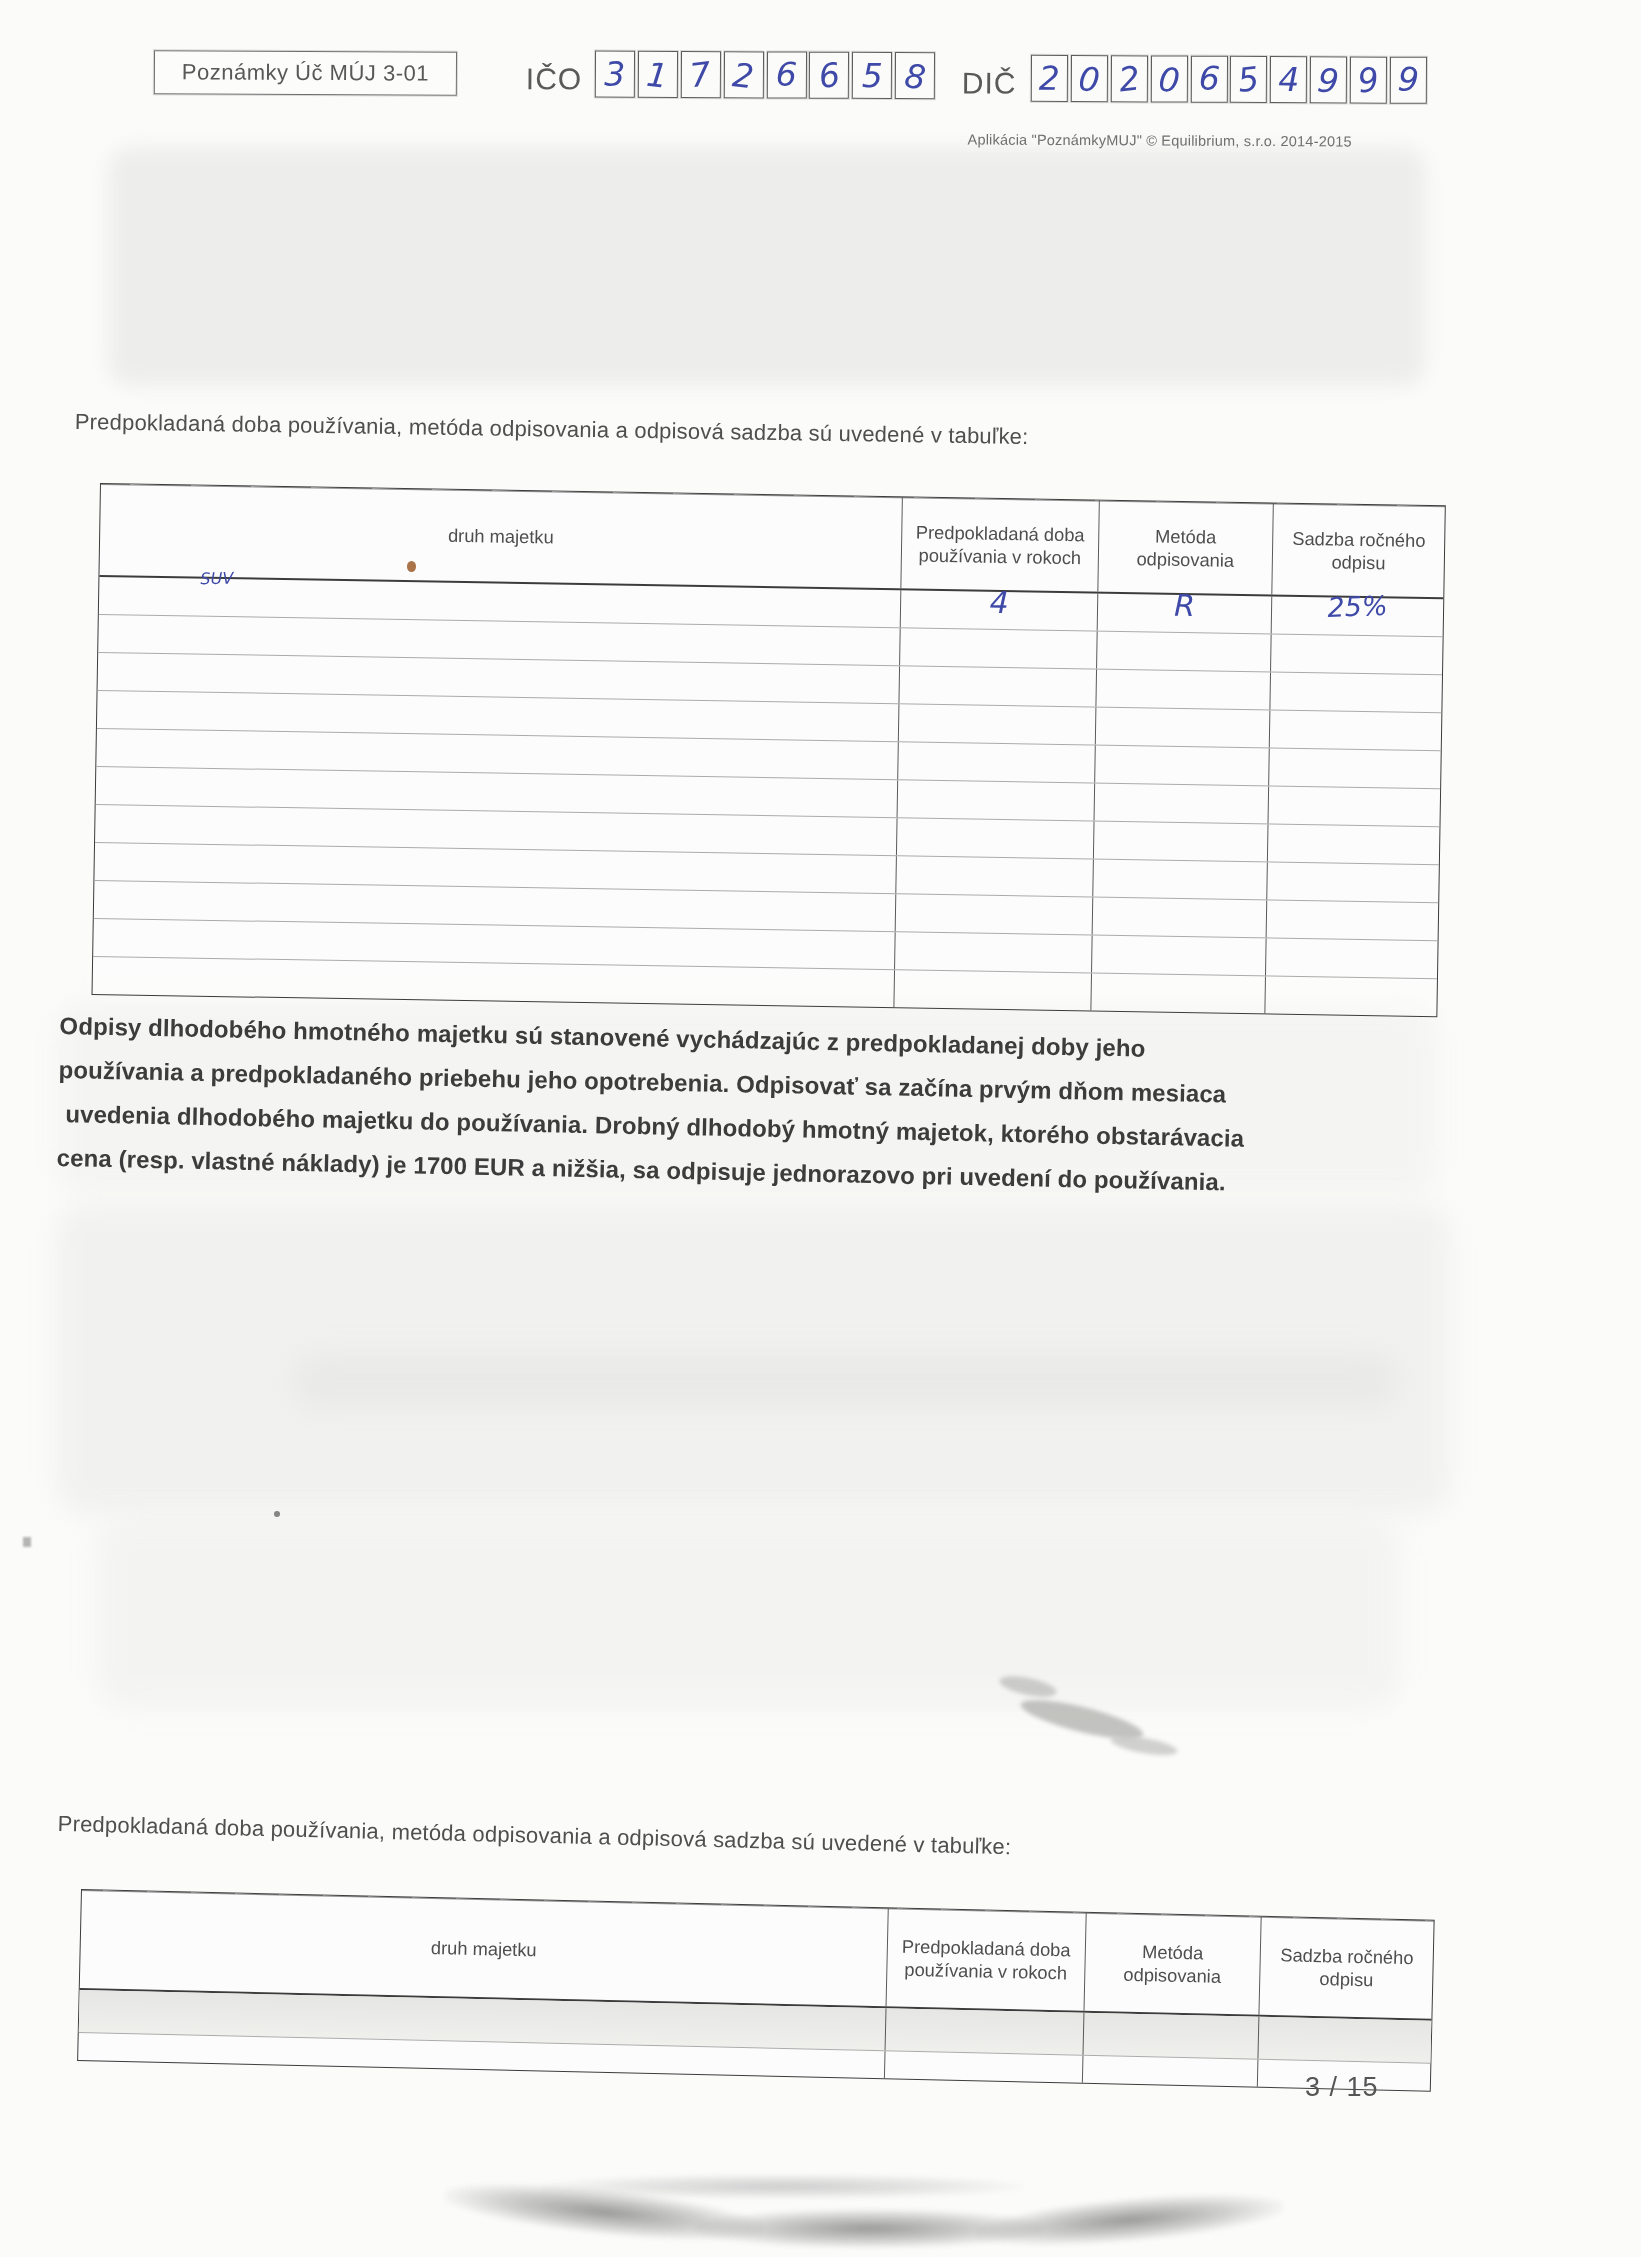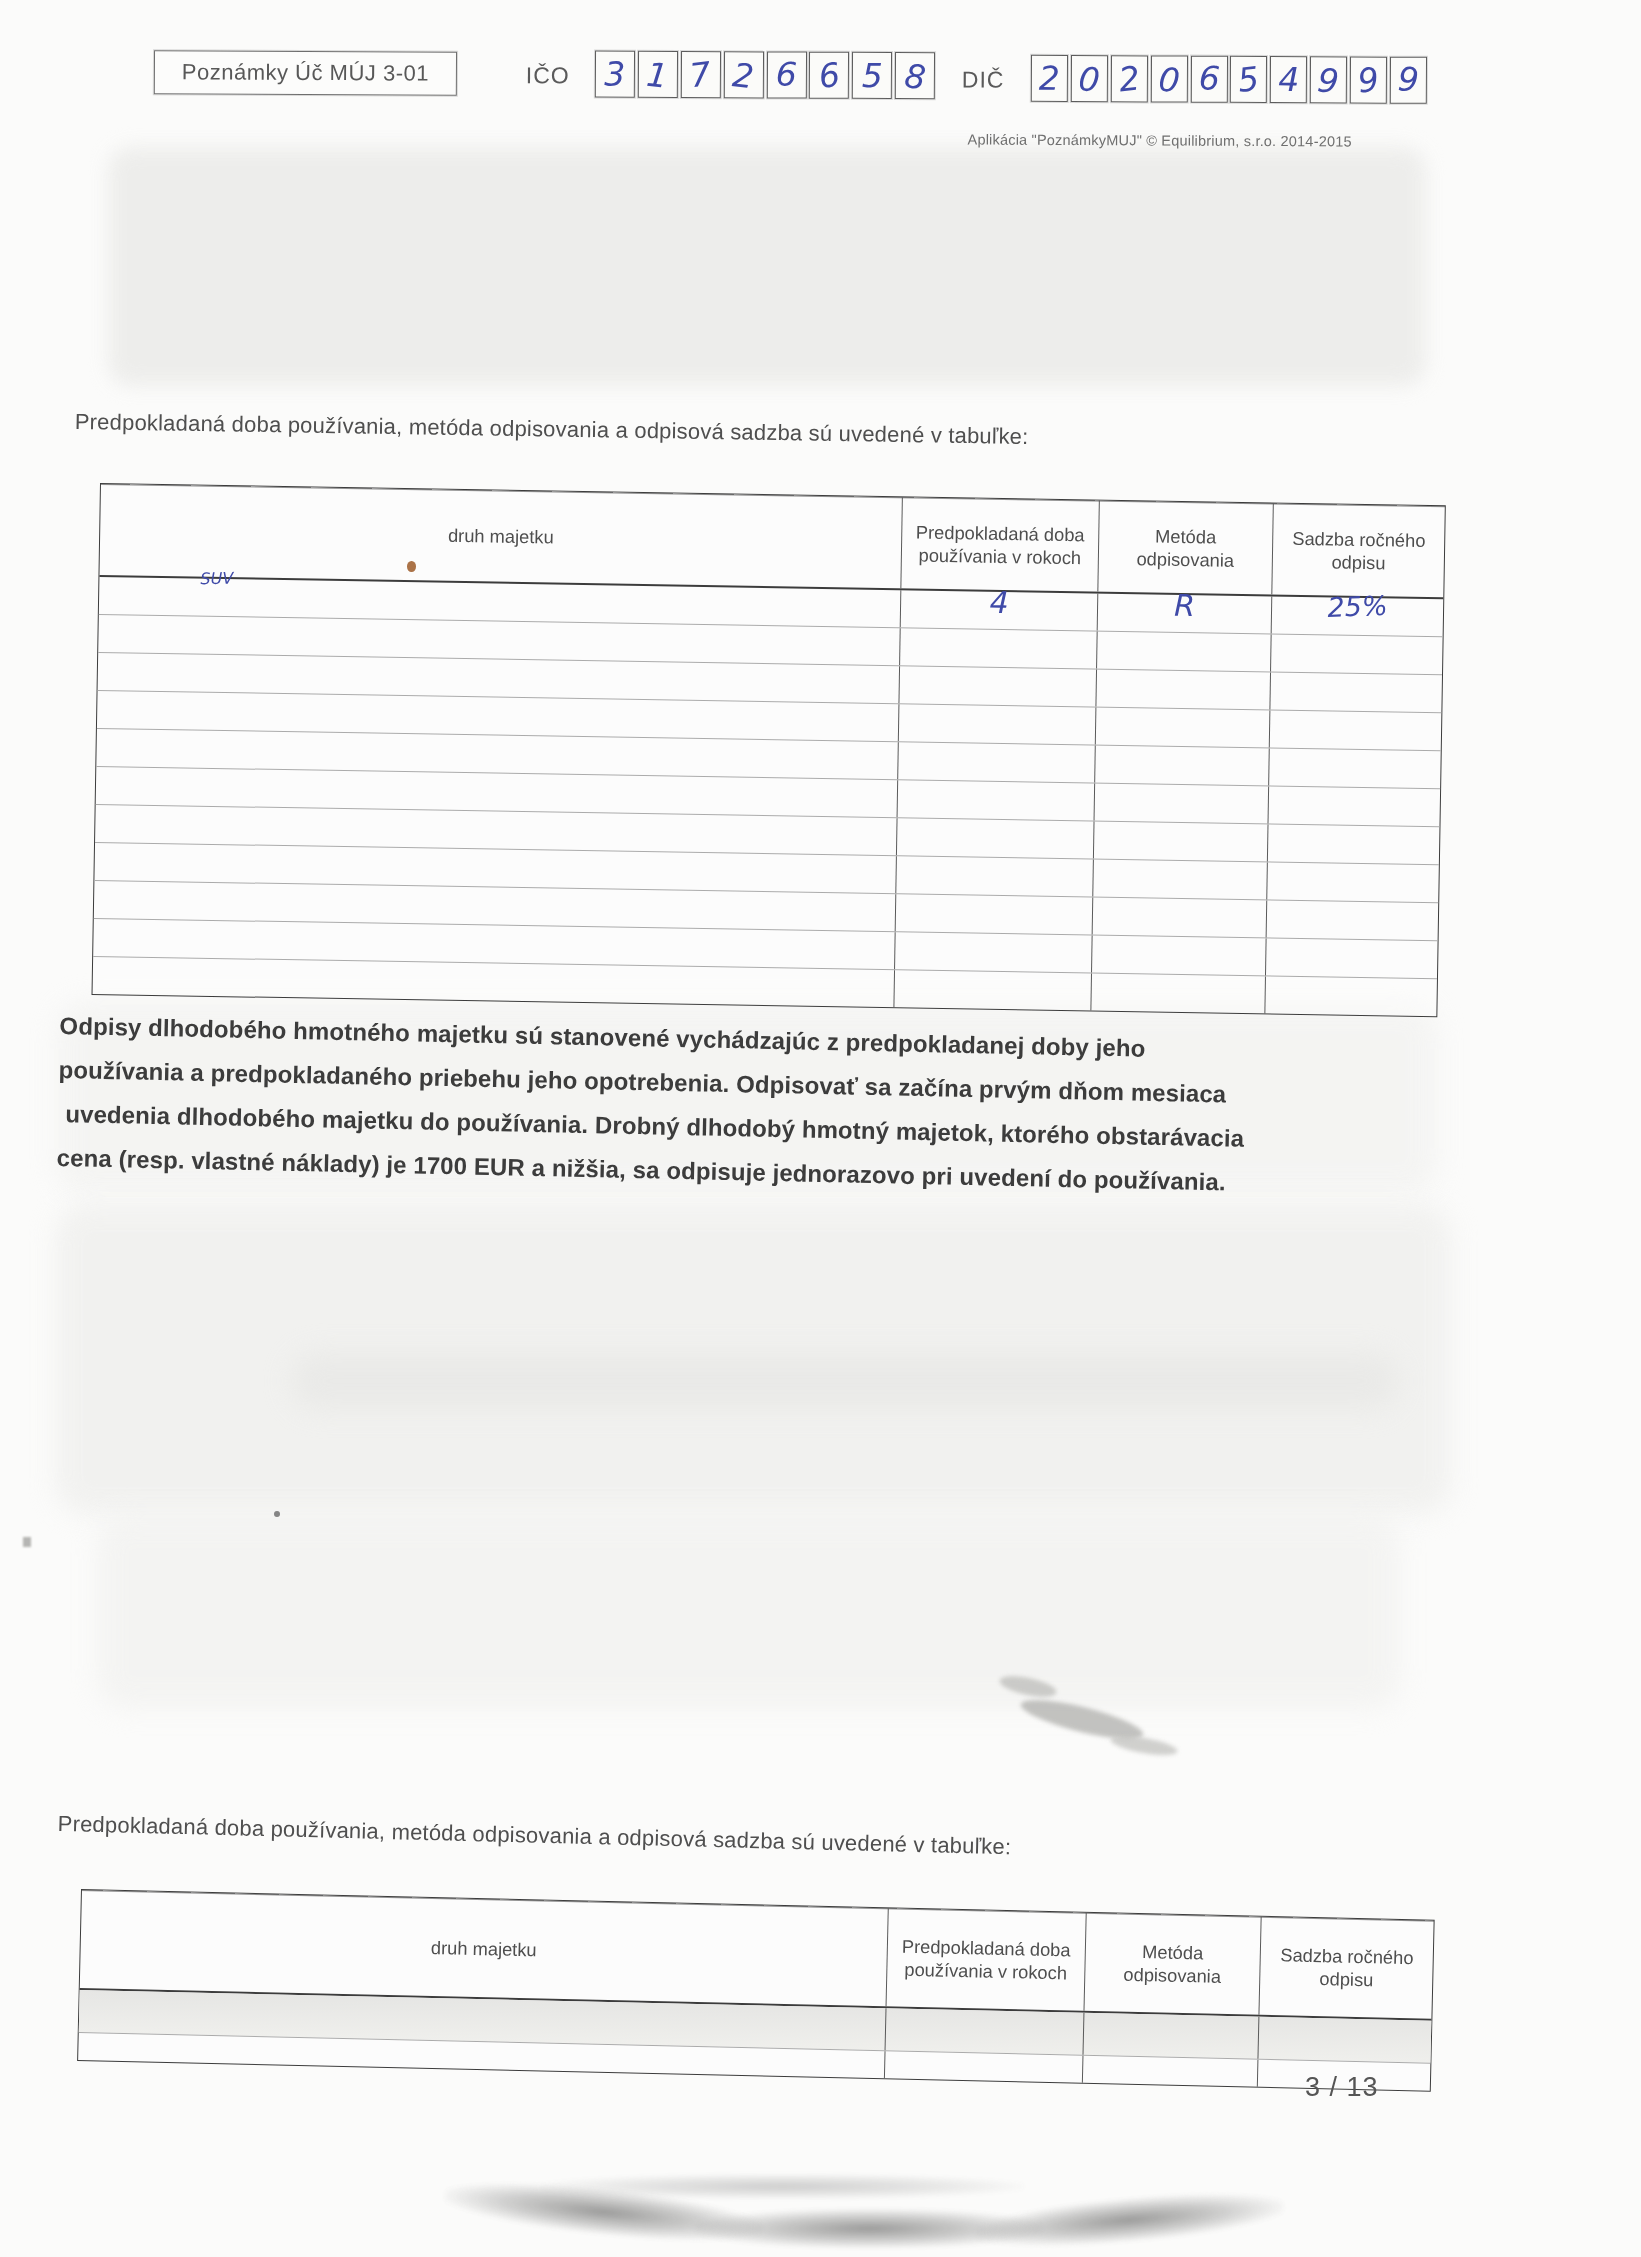--- a/index.html
+++ b/index.html
@@ -18,21 +18,21 @@
   .smudge{filter:blur(1.9px);opacity:.75;}
 
   
   .header-wrap{left:0;top:0;width:1641px;height:193px;transform:rotate(.3deg);transform-origin:116px 58px;}
   .form-title-box{
     left:154px;top:50px;width:301px;height:42px;
     border:1.9px solid #6e6e6e;box-shadow:0 0 0 1px rgba(110,110,110,.25);
     display:flex;align-items:center;justify-content:center;
     font-size:22px;color:#585858;letter-spacing:0.5px;background:#fcfcfb;
   }
-  .id-label{font-size:23px;color:#5a5a5a;letter-spacing:1px;}
+  .id-label{font-size:30px;color:#5a5a5a;letter-spacing:1px;}
   .digit-row{display:flex;gap:2.9px;}
   .digit-box{
     width:38px;height:45px;border:1.9px solid #5c5c5c;background:#fbfbf9;
     display:flex;align-items:center;justify-content:center;
     box-shadow:0 0 0 1px rgba(90,90,90,.2);
   }
   .hw{
     font-family:"DejaVu Sans", sans-serif;font-style:italic;
     color:#3f4aa8;
   }
@@ -269,19 +269,19 @@
       <div class="t-cell c4"></div>
     </div>
   <div class="t-row t2-row2">
       <div class="t-cell c1"></div>
       <div class="t-cell c2"></div>
       <div class="t-cell c3"></div>
       <div class="t-cell c4"></div>
     </div>
 </div>
 
-<div class="abs page-number" style="left:1305px;top:2072px;">3 / 13</div>
+<div class="abs page-number" style="left:1305px;top:2072px;">3 / 15</div>
 
 <div class="abs bottom-smudge smudge" style="left:444px;top:2190px;width:319px;height:44px;transform:rotate(6deg);"></div>
 <div class="abs bottom-smudge smudge" style="left:695px;top:2209px;width:348px;height:39px;"></div>
 <div class="abs bottom-smudge smudge" style="left:975px;top:2199px;width:309px;height:42px;transform:rotate(-5deg);"></div>
 <div class="abs bottom-smudge smudge" style="left:541px;top:2174px;width:483px;height:25px;opacity:.35;"></div>
 
 
 </body></html>

